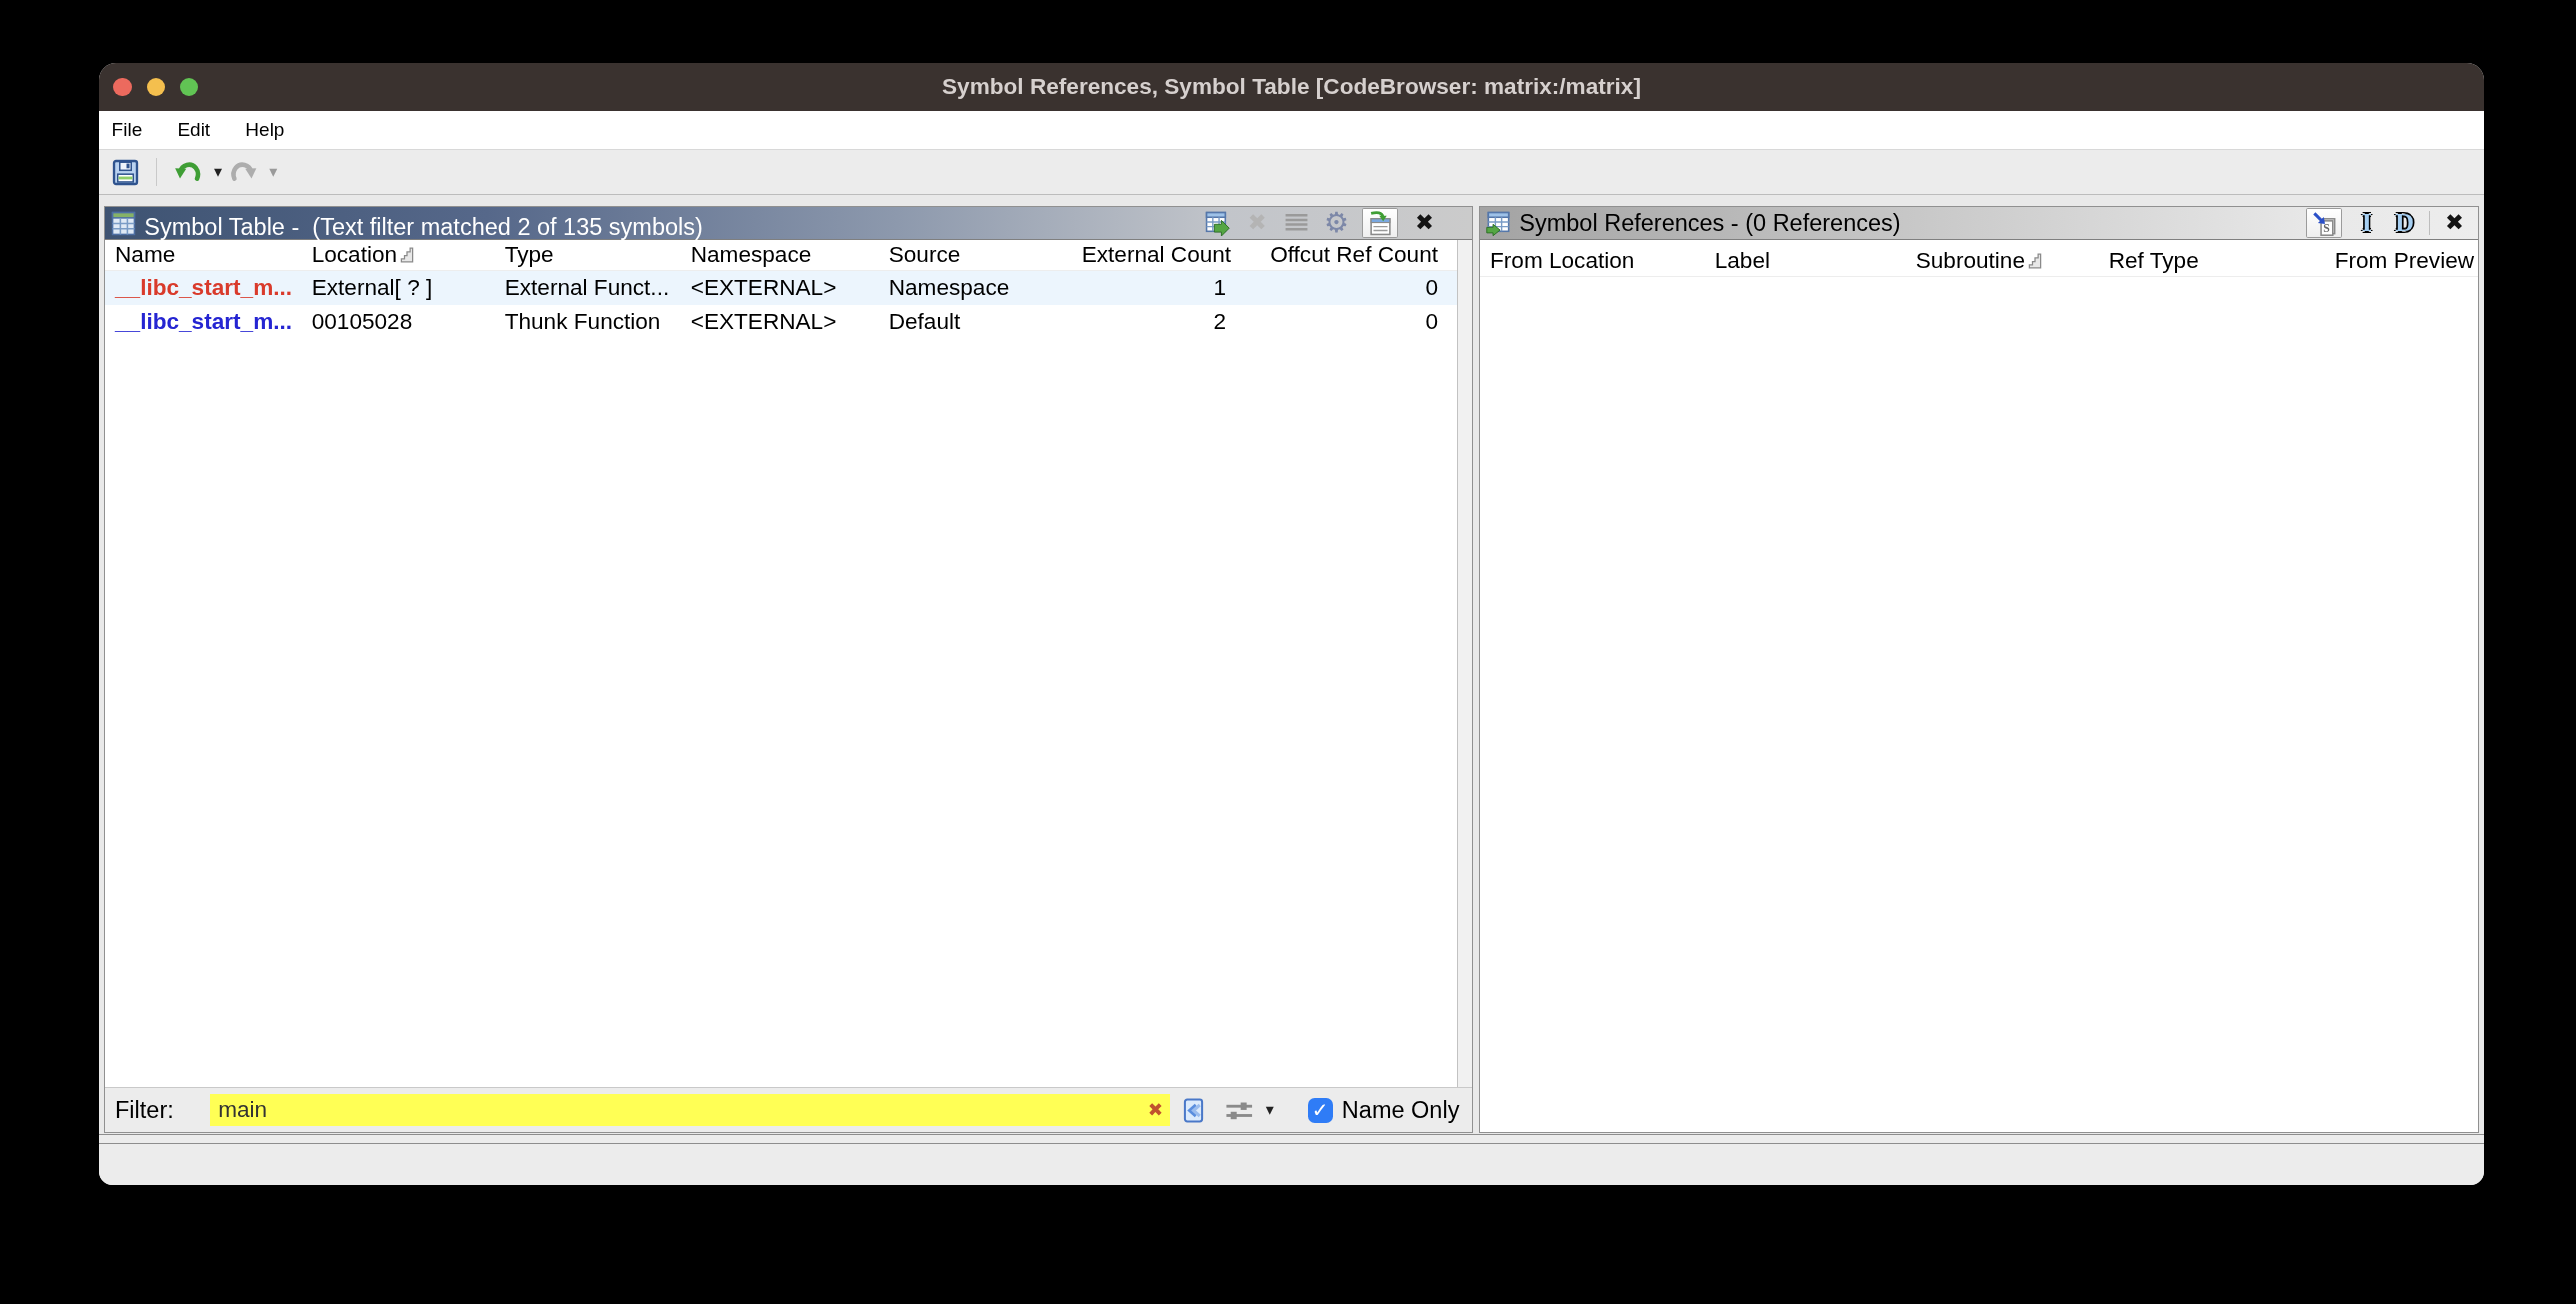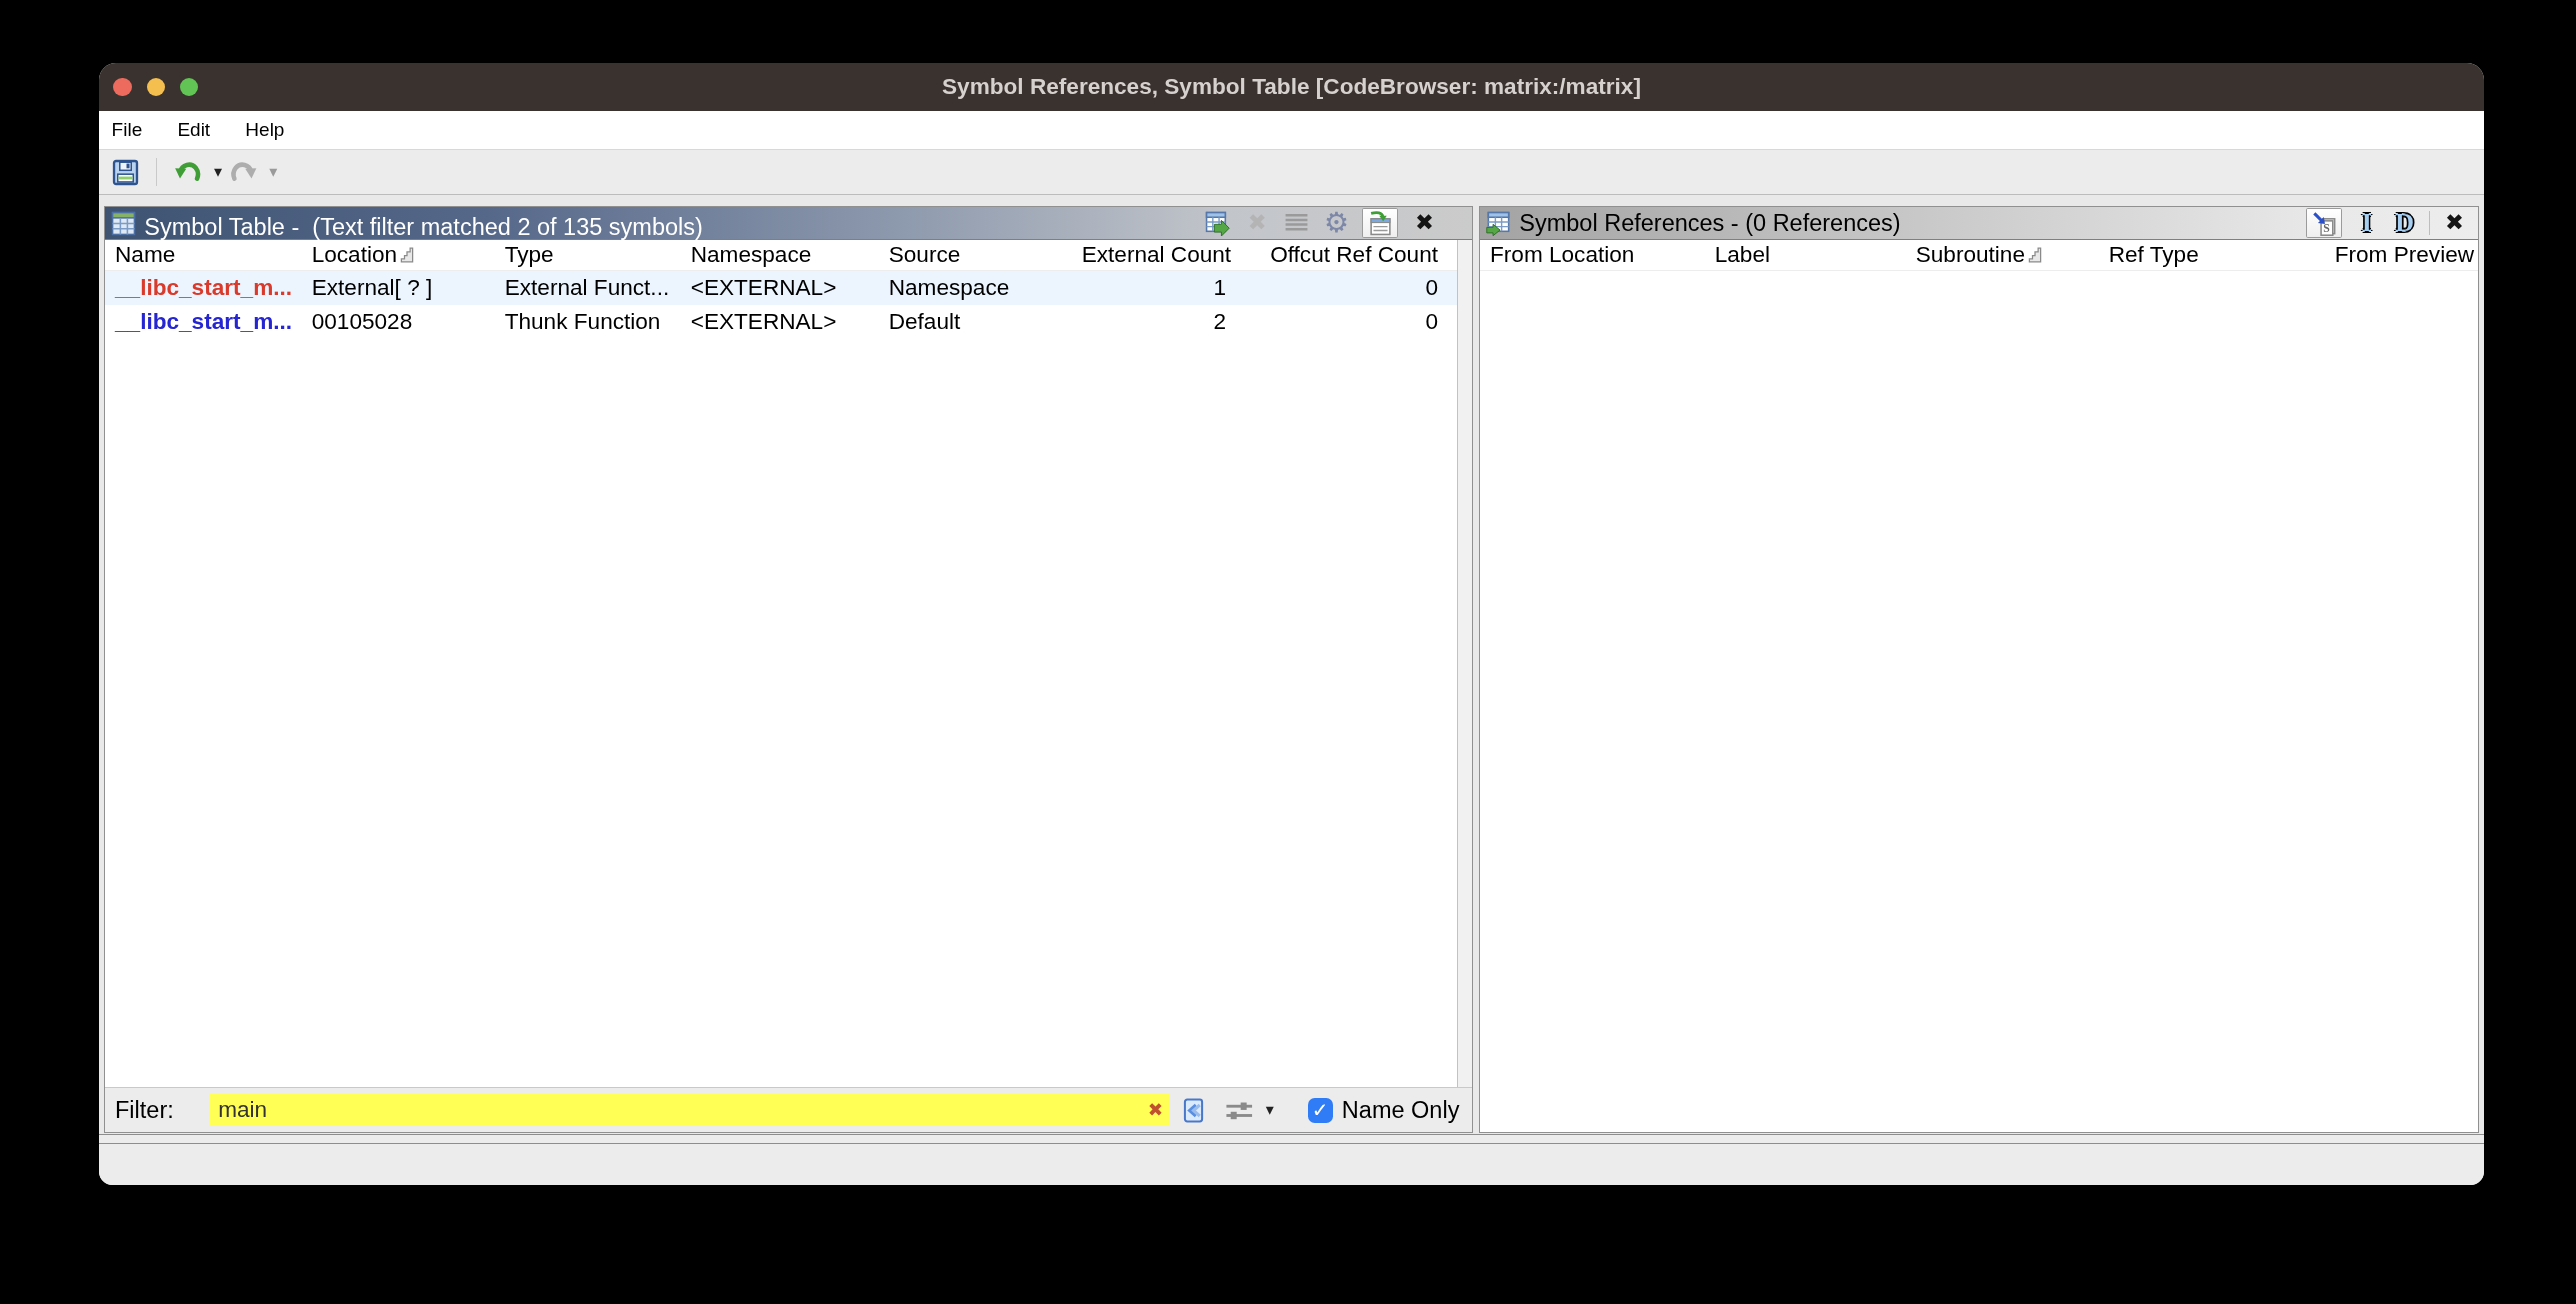--- a/index.html
+++ b/index.html
@@ -304,21 +304,21 @@
           <span class="hbtn">
             <span class="letter-btn">D</span>
           </span>
           <span class="hsep"></span>
           <span class="hbtn">
             <span class="x-close">✖</span>
           </span>
         </span>
       </div>
 
-      <div class="table-wrap" style="padding-right:0;">
+      <div class="table-wrap" style="padding-right:0;margin-top:6px;">
         <div class="col-head grid-r">
           <div class="cell first">From Location</div>
           <div class="cell">Label</div>
           <div class="cell head-flex sub">
             <span>Subroutine</span>
             <span>
               <svg width="20" height="20" viewBox="0 0 16 16">
                 <path d="M10.5 2.5 L12.5 2.5 L12.5 13.5 L3.5 13.5 L3.5 11 L6 11 L6 8.5 L8 8.5 L8 5.5 L10.5 5.5 Z" fill="#e8e8e8" stroke="#8a8a8a"></path>
               </svg>
             </span>

